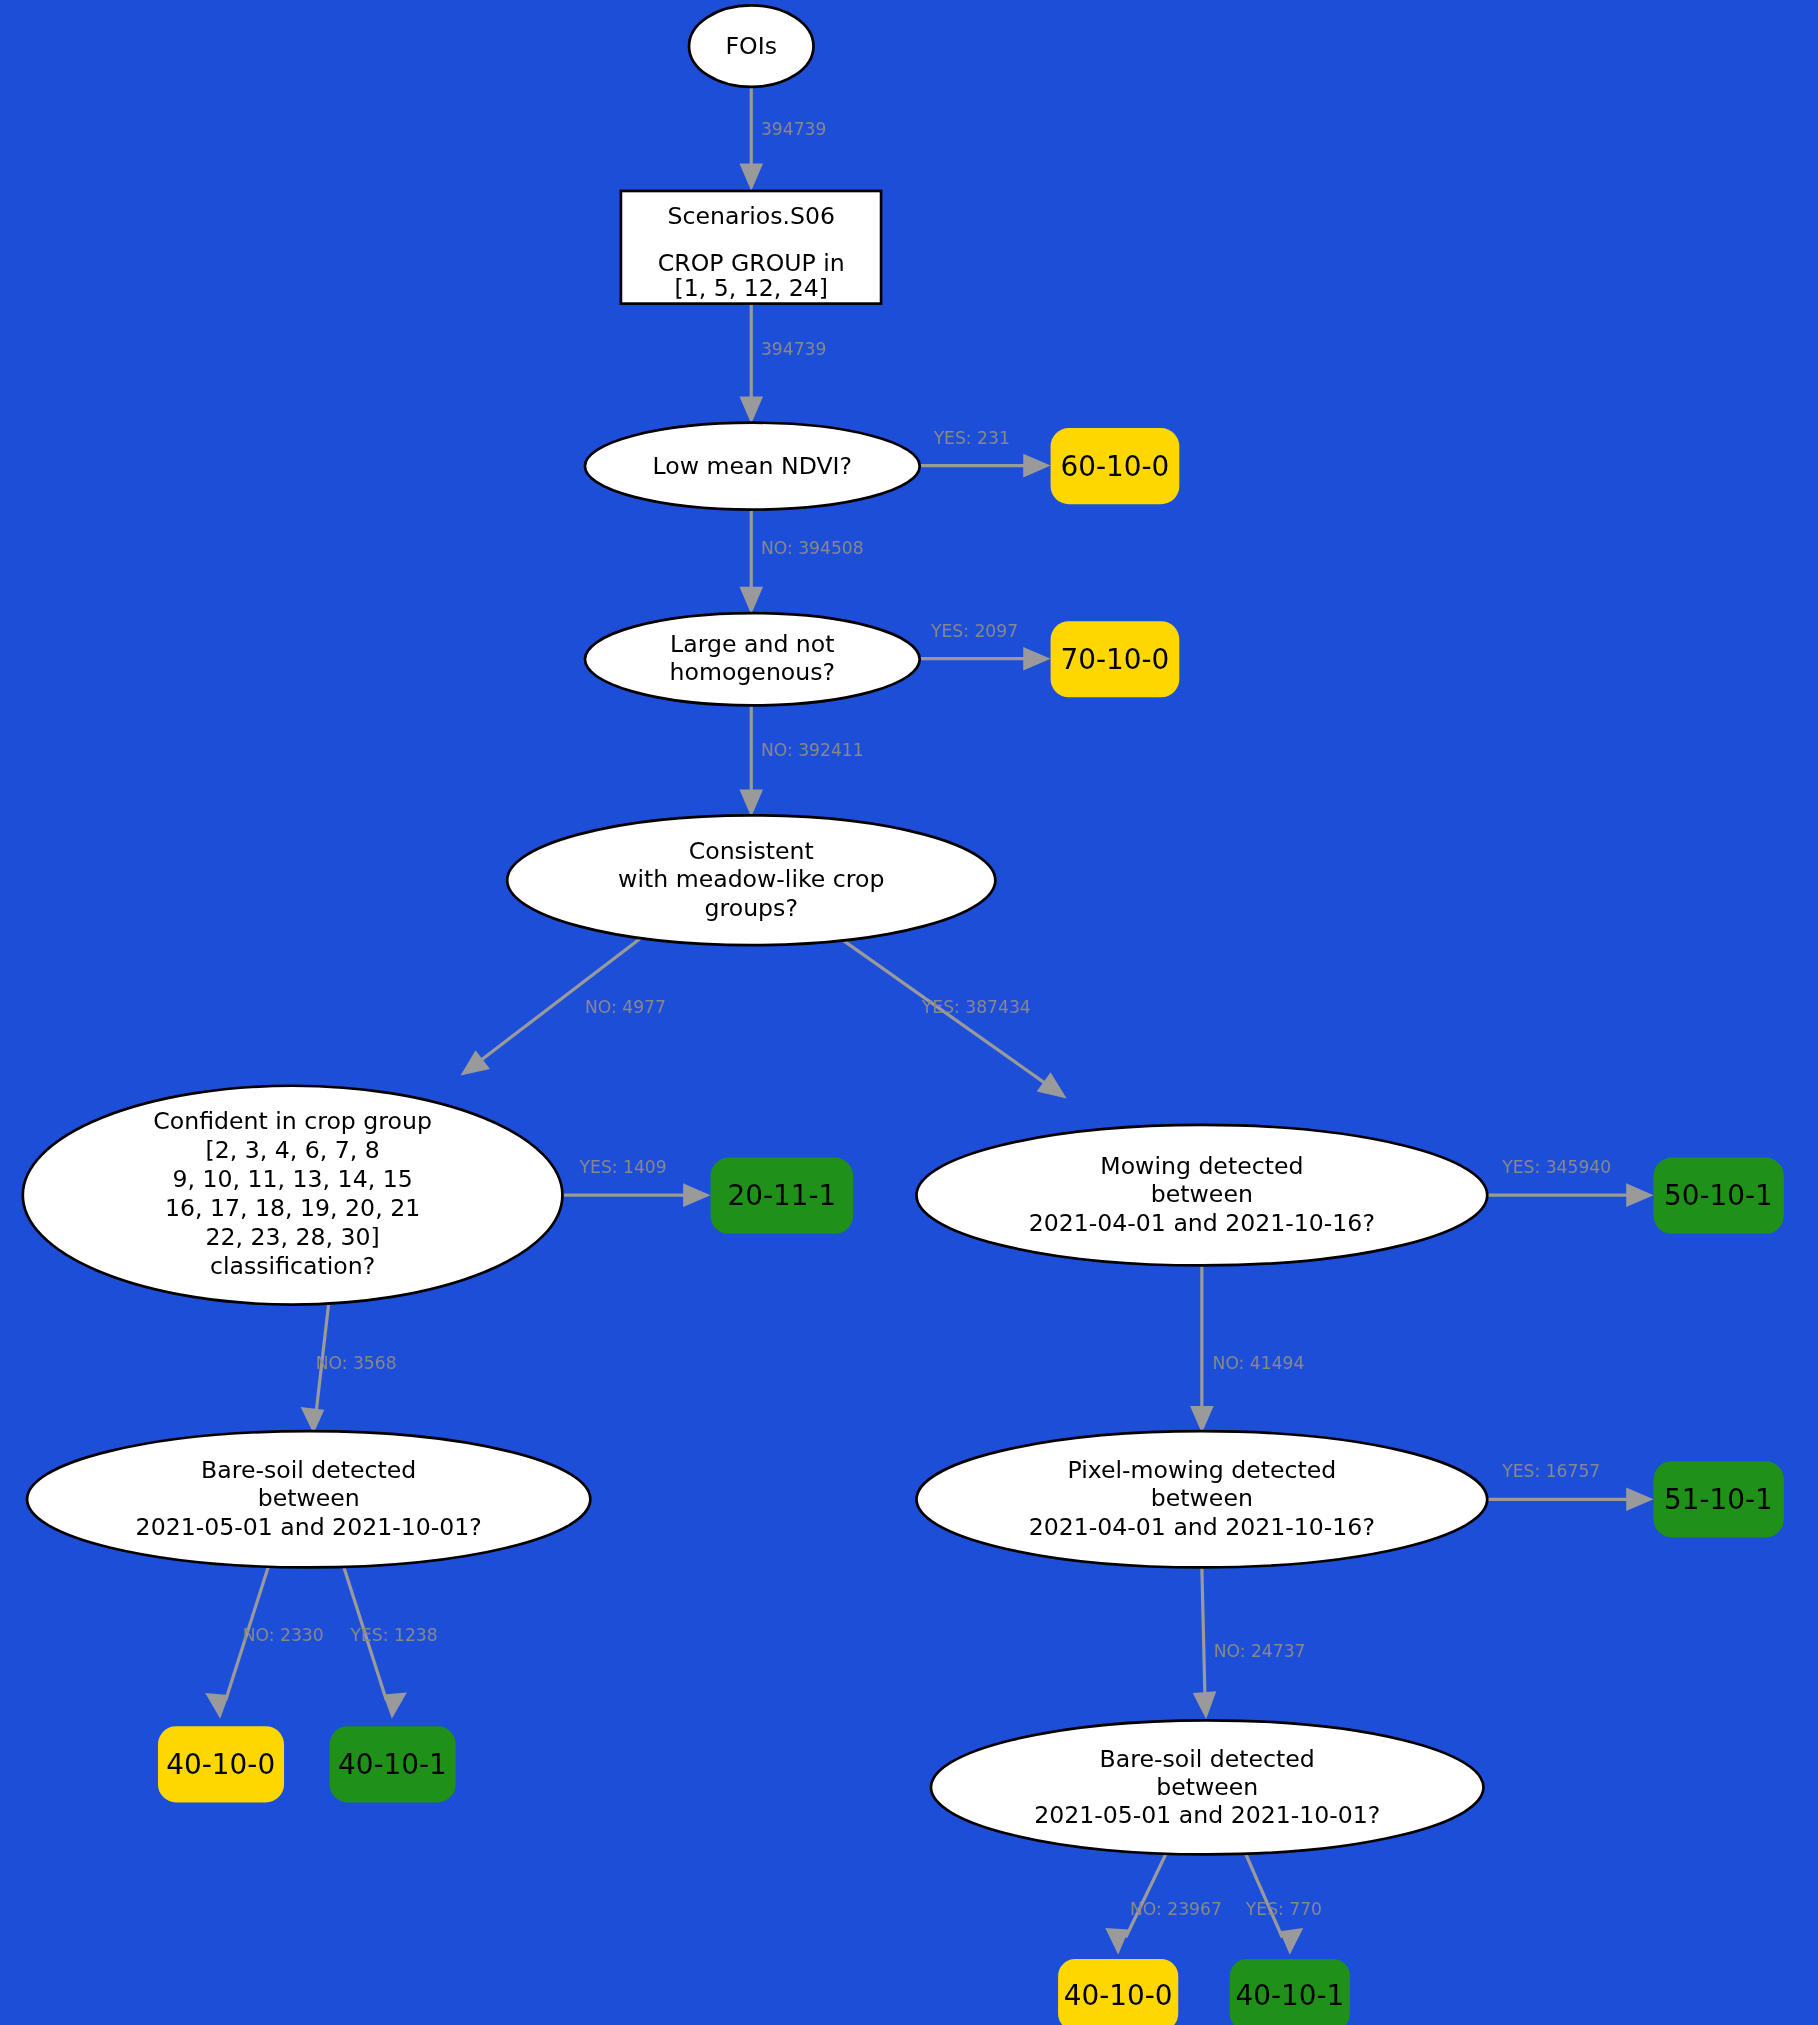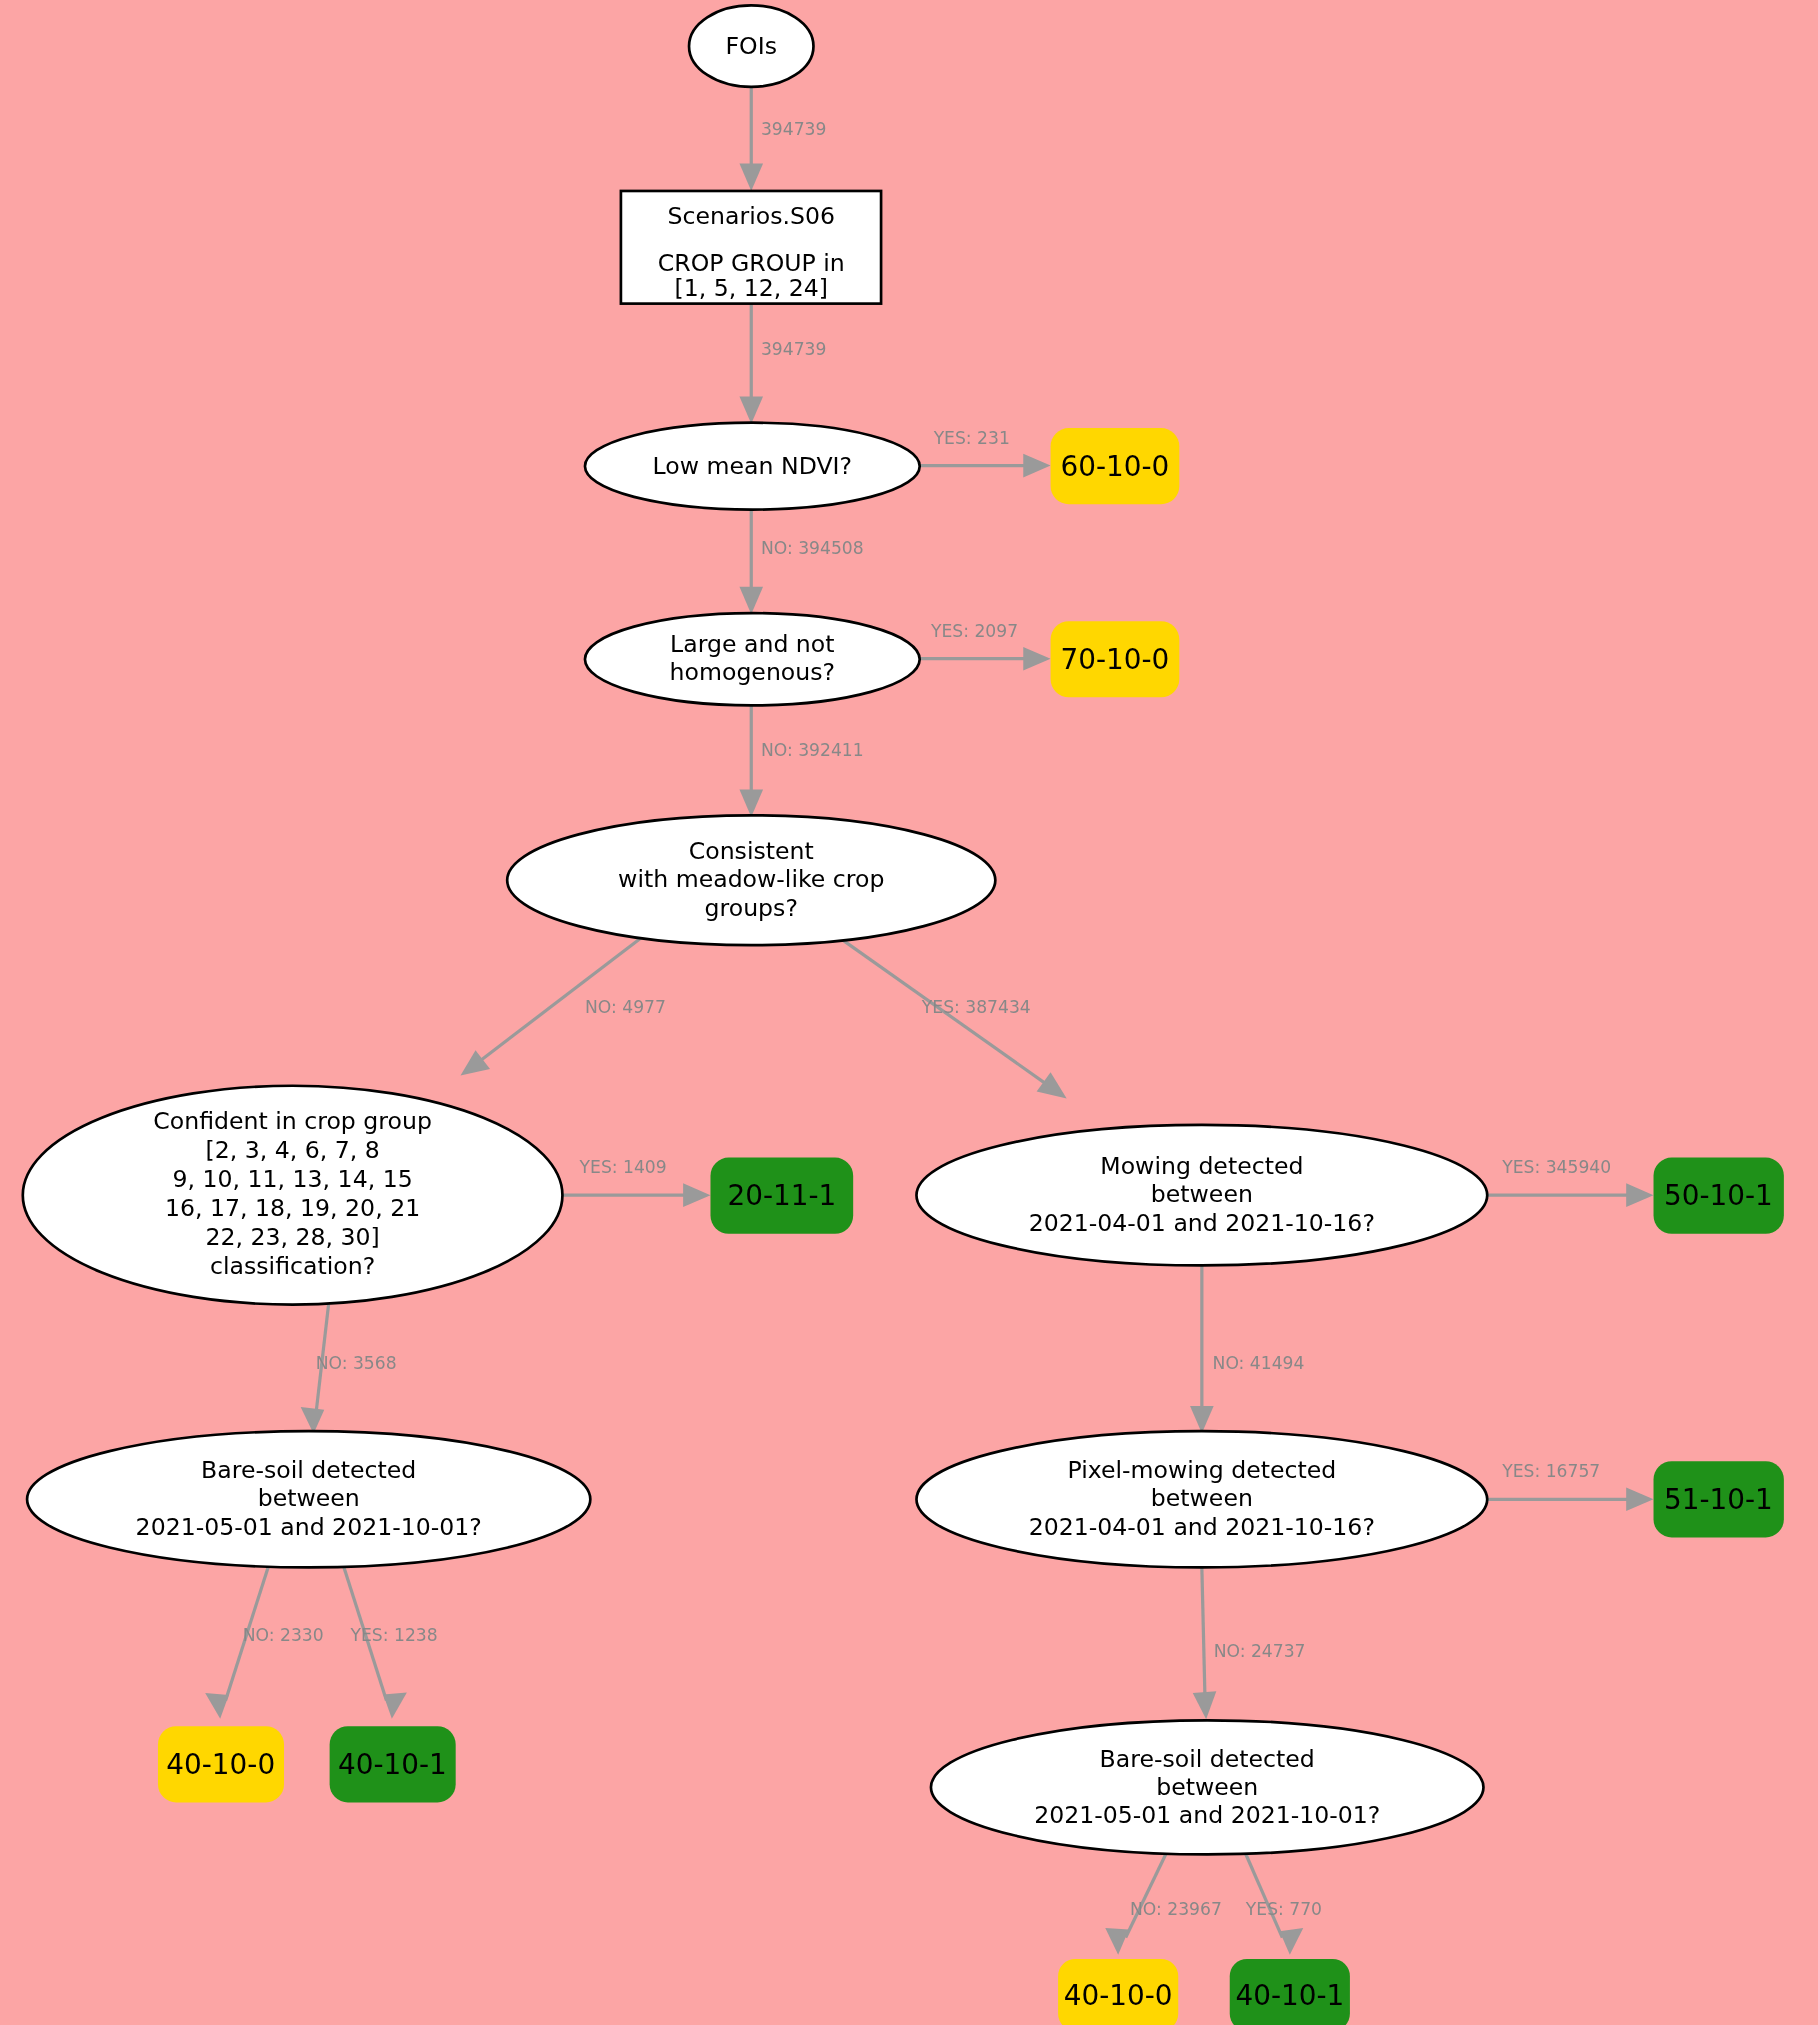--- a/index.html
+++ b/index.html
@@ -8,21 +8,21 @@
     padding: 0;
     background: #ffffff;
   }
   body {
     font-family: "DejaVu Sans", "Liberation Sans", sans-serif;
   }
   #canvas {
     position: relative;
     width: 1819px;
     height: 2025px;
-    background: #fca5a5;
+    background: #1d4ed8;
     overflow: hidden;
   }
   svg.graph {
     position: absolute;
     top: 0;
     left: 0;
     width: 1819px;
     height: 2025px;
   }
   .node-ellipse {

